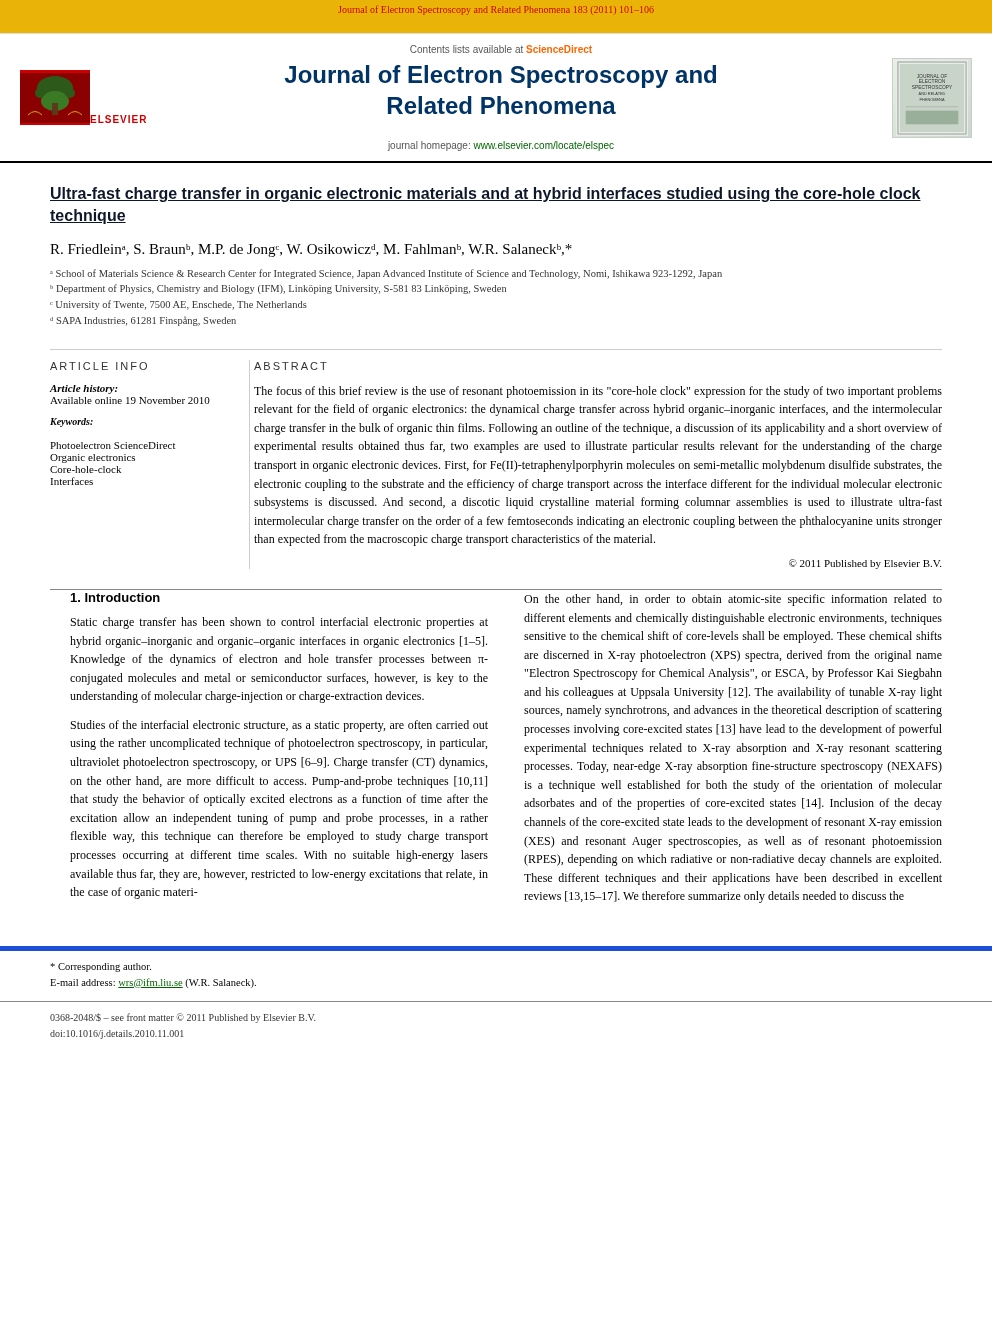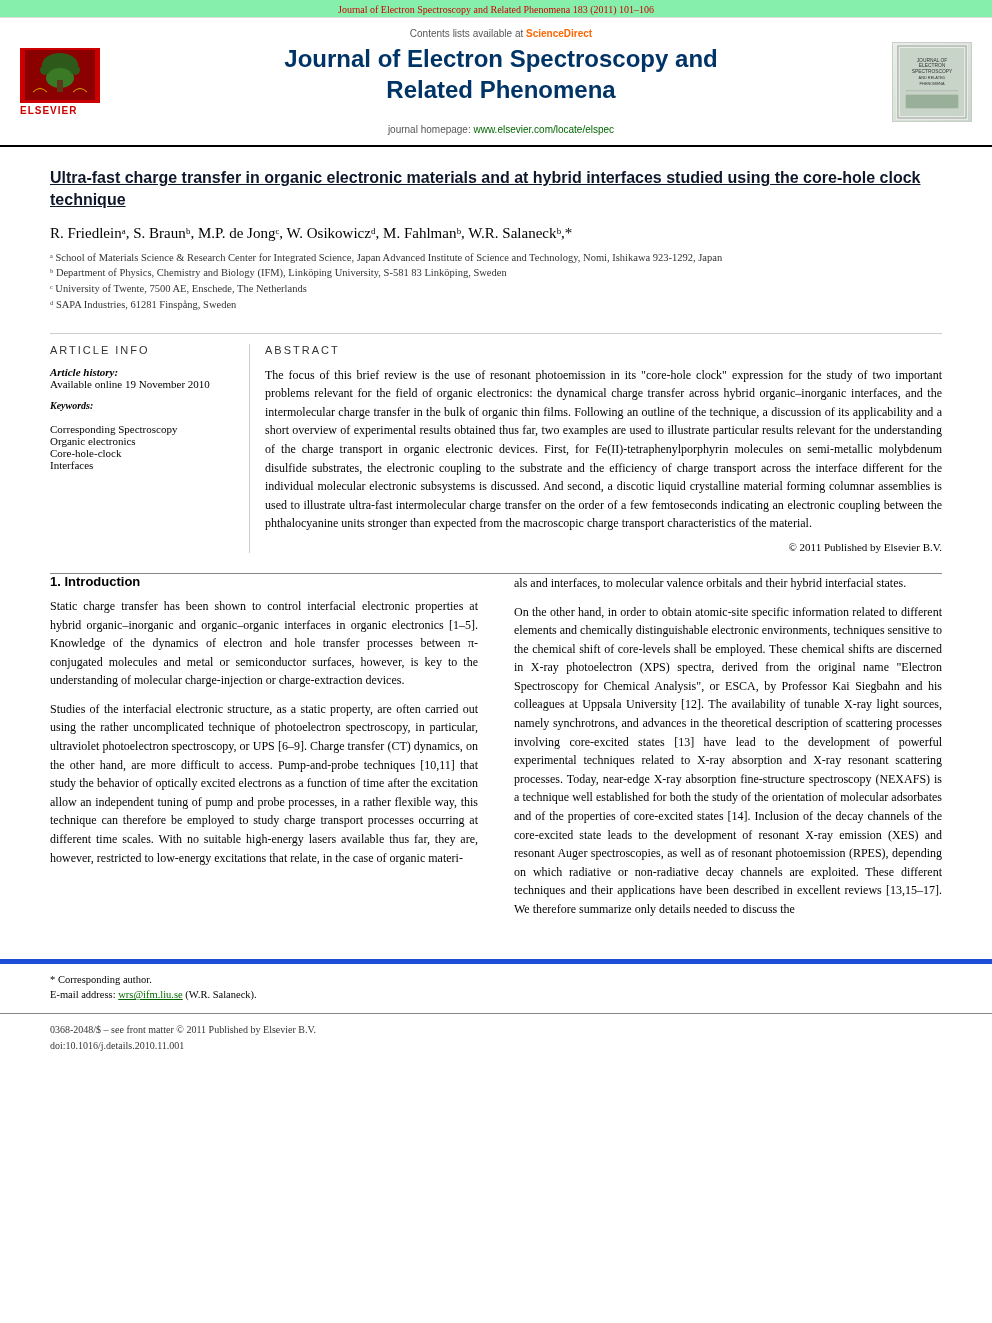--- a/index.html
+++ b/index.html
@@ -6,45 +6,45 @@
     body {
       background: #fff;
       font-family: "Times New Roman", Times, serif;
       font-size: 13px;
       color: #000;
       width: 992px;
       min-height: 1323px;
     }
 
     .top-bar {
-      background: #86efac;
+      background: #eab308;
       text-align: center;
-      padding: 4px 0 2px;
+      padding: 4px 0 18px;
       font-size: 10px;
       color: #c00;
       border-bottom: 1px solid #ddd;
     }
 
     .journal-header {
       display: flex;
       align-items: center;
       padding: 10px 20px;
       border-bottom: 2px solid #000;
       gap: 10px;
     }
 
     .elsevier-logo {
       width: 90px;
       flex-shrink: 0;
     }
 
     .elsevier-logo-img {
       display: flex;
-      flex-direction: column;
-      align-items: flex-start;
+      flex-direction: row;
+      align-items: flex-end;
     }
 
     .elsevier-box {
       width: 80px;
       height: 55px;
       background: #c00;
       display: flex;
       align-items: center;
       justify-content: center;
       color: white;
@@ -143,21 +143,21 @@
     }
 
     .divider-line {
       border: none;
       border-top: 1px solid #ccc;
       margin: 10px 0;
     }
 
     .two-col {
       display: flex;
-      gap: 15px;
+      gap: 4px;
       margin-top: 10px;
     }
 
     .left-col {
       width: 200px;
       flex-shrink: 0;
       border-right: 1px solid #ccc;
       padding-right: 15px;
     }
 
@@ -222,20 +222,21 @@
     .section-divider {
       border: none;
       border-top: 1px solid #888;
       margin: 20px 0;
     }
 
     .main-body {
       display: flex;
       gap: 36px;
       padding: 0 50px 20px;
+      margin-left: 20px;
     }
 
     .body-left {
       flex: 1;
     }
 
     .body-right {
       flex: 1;
     }
 
@@ -359,21 +360,21 @@
   <div class="two-col">
 
     <div class="left-col">
       <div class="col-header">ARTICLE INFO</div>
       <div class="article-info-section">
         <div class="info-label">Article history:</div>
         <div class="info-value">Available online 19 November 2010</div>
       </div>
       <div class="article-info-section">
         <div class="keywords-label">Keywords:</div>
-        <span class="keyword-item">Corresponding Spectroscopy</span>
+        <span class="keyword-item">Photoelectron ScienceDirect</span>
         <span class="keyword-item">Organic electronics</span>
         <span class="keyword-item">Core-hole-clock</span>
         <span class="keyword-item">Interfaces</span>
       </div>
     </div>
 
     <div class="right-col">
       <div class="col-header">ABSTRACT</div>
       <div class="abstract-text">The focus of this brief review is the use of resonant photoemission in its "core-hole clock" expression for the study of two important problems relevant for the field of organic electronics: the dynamical charge transfer across hybrid organic–inorganic interfaces, and the intermolecular charge transfer in the bulk of organic thin films. Following an outline of the technique, a discussion of its applicability and a short overview of experimental results obtained thus far, two examples are used to illustrate particular results relevant for the understanding of the charge transport in organic electronic devices. First, for Fe(II)-tetraphenylporphyrin molecules on semi-metallic molybdenum disulfide substrates, the electronic coupling to the substrate and the efficiency of charge transport across the interface different for the individual molecular electronic subsystems is discussed. And second, a discotic liquid crystalline material forming columnar assemblies is used to illustrate ultra-fast intermolecular charge transfer on the order of a few femtoseconds indicating an electronic coupling between the phthalocyanine units stronger than expected from the macroscopic charge transport characteristics of the material.</div>
       <div class="copyright-line">© 2011 Published by Elsevier B.V.</div>
@@ -385,21 +386,20 @@
 
 <div class="main-body">
 
   <div class="body-left">
     <div class="section-title">1. Introduction</div>
     <p class="body-text">Static charge transfer has been shown to control interfacial electronic properties at hybrid organic–inorganic and organic–organic interfaces in organic electronics [1–5]. Knowledge of the dynamics of electron and hole transfer processes between π-conjugated molecules and metal or semiconductor surfaces, however, is key to the understanding of molecular charge-injection or charge-extraction devices.</p>
     <p class="body-text">Studies of the interfacial electronic structure, as a static property, are often carried out using the rather uncomplicated technique of photoelectron spectroscopy, in particular, ultraviolet photoelectron spectroscopy, or UPS [6–9]. Charge transfer (CT) dynamics, on the other hand, are more difficult to access. Pump-and-probe techniques [10,11] that study the behavior of optically excited electrons as a function of time after the excitation allow an independent tuning of pump and probe processes, in a rather flexible way, this technique can therefore be employed to study charge transport processes occurring at different time scales. With no suitable high-energy lasers available thus far, they are, however, restricted to low-energy excitations that relate, in the case of organic materi-</p>
   </div>
 
   <div class="body-right">
-    <p class="body-text">als and interfaces, to molecular valence orbitals and their hybrid interfacial states.</p>
     <p class="body-text">On the other hand, in order to obtain atomic-site specific information related to different elements and chemically distinguishable electronic environments, techniques sensitive to the chemical shift of core-levels shall be employed. These chemical shifts are discerned in X-ray photoelectron (XPS) spectra, derived from the original name "Electron Spectroscopy for Chemical Analysis", or ESCA, by Professor Kai Siegbahn and his colleagues at Uppsala University [12]. The availability of tunable X-ray light sources, namely synchrotrons, and advances in the theoretical description of scattering processes involving core-excited states [13] have lead to the development of powerful experimental techniques related to X-ray absorption and X-ray resonant scattering processes. Today, near-edge X-ray absorption fine-structure spectroscopy (NEXAFS) is a technique well established for both the study of the orientation of molecular adsorbates and of the properties of core-excited states [14]. Inclusion of the decay channels of the core-excited state leads to the development of resonant X-ray emission (XES) and resonant Auger spectroscopies, as well as of resonant photoemission (RPES), depending on which radiative or non-radiative decay channels are exploited. These different techniques and their applications have been described in excellent reviews [13,15–17]. We therefore summarize only details needed to discuss the</p>
   </div>
 </div>
 
 <div class="footnote-section">
   <div class="footnote-text">
     <span>* Corresponding author.</span>
   </div>
   <div class="footnote-text">
     <span>E-mail address: </span>

